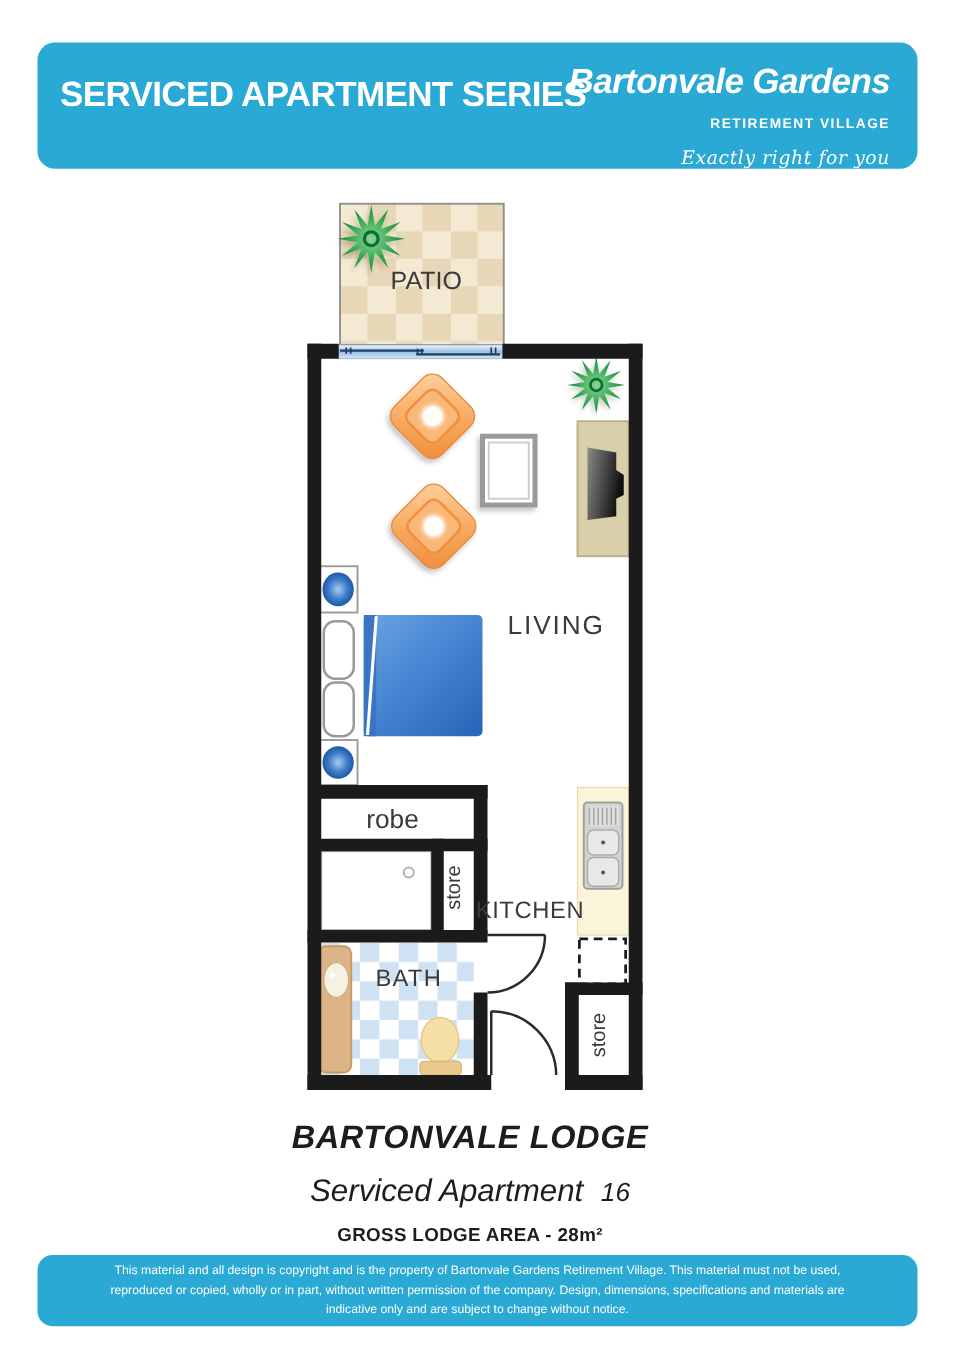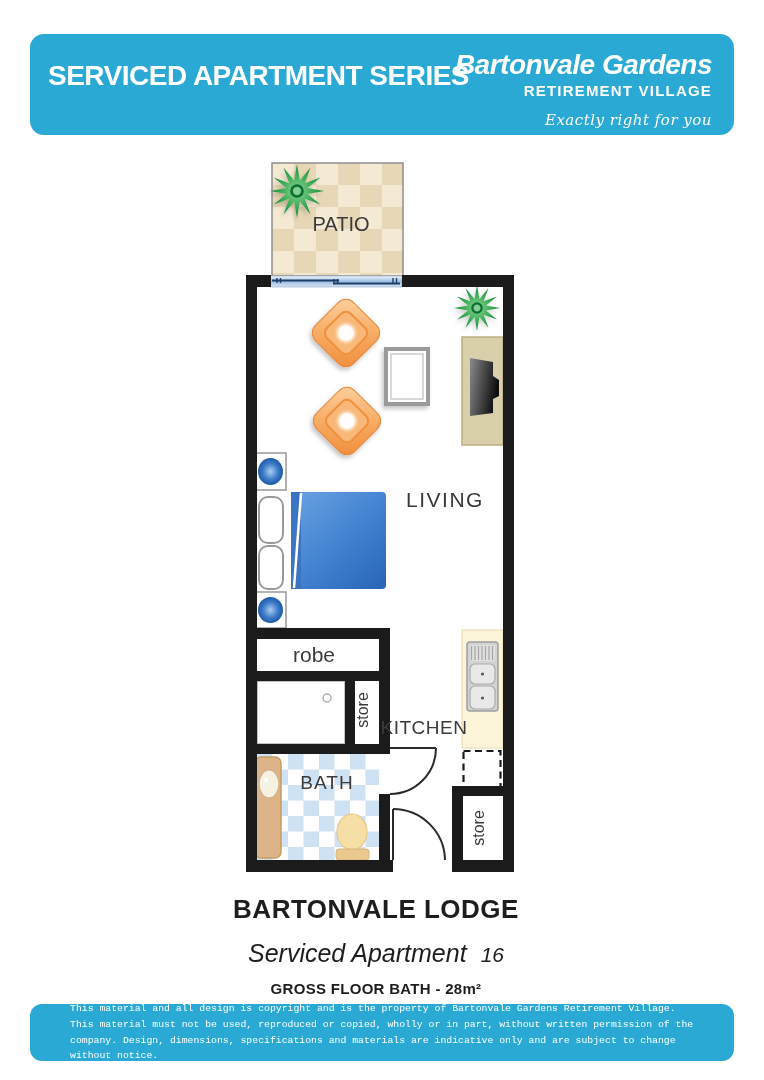--- a/index.html
+++ b/index.html
@@ -5,37 +5,37 @@
   html,body{margin:0;padding:0;background:#ffffff;}
   #page{position:relative;width:764px;height:1080px;background:#ffffff;overflow:hidden;
         font-family:"Liberation Sans",sans-serif;}
   
   .banner{position:absolute;left:30px;top:34px;width:704px;height:101px;
           background:#29a9d4;border-radius:14px;}
   .banner-title{position:absolute;left:18px;top:26px;color:#ffffff;font-size:28px;
           font-weight:bold;letter-spacing:-0.5px;}
   .logo{position:absolute;right:22px;top:16px;text-align:right;color:#ffffff;}
   .logo-brand{font-size:28px;font-weight:bold;font-style:italic;letter-spacing:-0.5px;line-height:1.05;}
-  .logo-sub{font-size:15px;font-weight:bold;letter-spacing:1.2px;margin-top:3px;}
+  .logo-sub{font-size:11px;font-weight:bold;letter-spacing:1.2px;margin-top:14px;}
   .logo-tagline{font-family:"DejaVu Serif",serif;font-style:italic;font-size:15px;
           letter-spacing:0.5px;margin-top:12px;}
   
   #plan{position:absolute;left:0;top:0;}
   .lbl{font-family:"Liberation Sans",sans-serif;fill:#3a3a3a;}
   .lbl-caps{letter-spacing:1.5px;}
   
   .titles{position:absolute;left:0;top:894px;width:752px;text-align:center;color:#1d1d1d;}
-  .t-lodge{font-size:26px;font-weight:bold;letter-spacing:0.5px;}
+  .t-lodge{font-size:26px;font-style:italic;font-weight:bold;letter-spacing:0.5px;}
   .t-apt{font-size:25px;font-style:italic;margin-top:14px;}
   .t-apt-num{font-size:21px;font-style:italic;margin-left:14px;}
   .t-area{font-size:15px;font-weight:bold;margin-top:12px;letter-spacing:0.3px;}
   
   .footer{position:absolute;left:30px;top:1004px;width:704px;height:57px;background:#29a9d4;
           border-radius:12px;display:flex;align-items:center;justify-content:center;}
-  .footer-text{color:#ffffff;font-size:9.8px;line-height:1.6;padding:0 40px;font-family:Liberation Mono, monospace;}
+  .footer-text{color:#ffffff;font-size:9.8px;line-height:1.6;text-align:center;padding:0 40px;}
 </style>
 </head>
 <body>
 
 <div id="page">
 
   <div class="banner">
     <div class="banner-title">SERVICED APARTMENT SERIES</div>
     <div class="logo">
       <div class="logo-brand">Bartonvale Gardens</div>
@@ -208,20 +208,20 @@
     <text class="lbl" x="314" y="662" font-size="21" text-anchor="middle">robe</text>
     <text class="lbl" font-size="16" text-anchor="middle" transform="translate(368,710) rotate(-90)">store</text>
     <text class="lbl" x="424" y="734" font-size="19" text-anchor="middle" letter-spacing="0.5">KITCHEN</text>
     <text class="lbl" x="327" y="789" font-size="19" text-anchor="middle" letter-spacing="1">BATH</text>
     <text class="lbl" font-size="16" text-anchor="middle" transform="translate(484,828) rotate(-90)">store</text>
   </svg>
 
   <div class="titles">
     <div class="t-lodge">BARTONVALE LODGE</div>
     <div class="t-apt"><span>Serviced Apartment</span><span class="t-apt-num">16</span></div>
-    <div class="t-area">GROSS FLOOR BATH - 28m²</div>
+    <div class="t-area">GROSS LODGE AREA - 28m²</div>
   </div>
 
   <div class="footer">
     <div class="footer-text">This material and all design is copyright and is the property of Bartonvale Gardens Retirement Village. This material must not be used, reproduced or copied, wholly or in part, without written permission of the company. Design, dimensions, specifications and materials are indicative only and are subject to change without notice.</div>
   </div>
 
 </div>
 
 </body></html>

